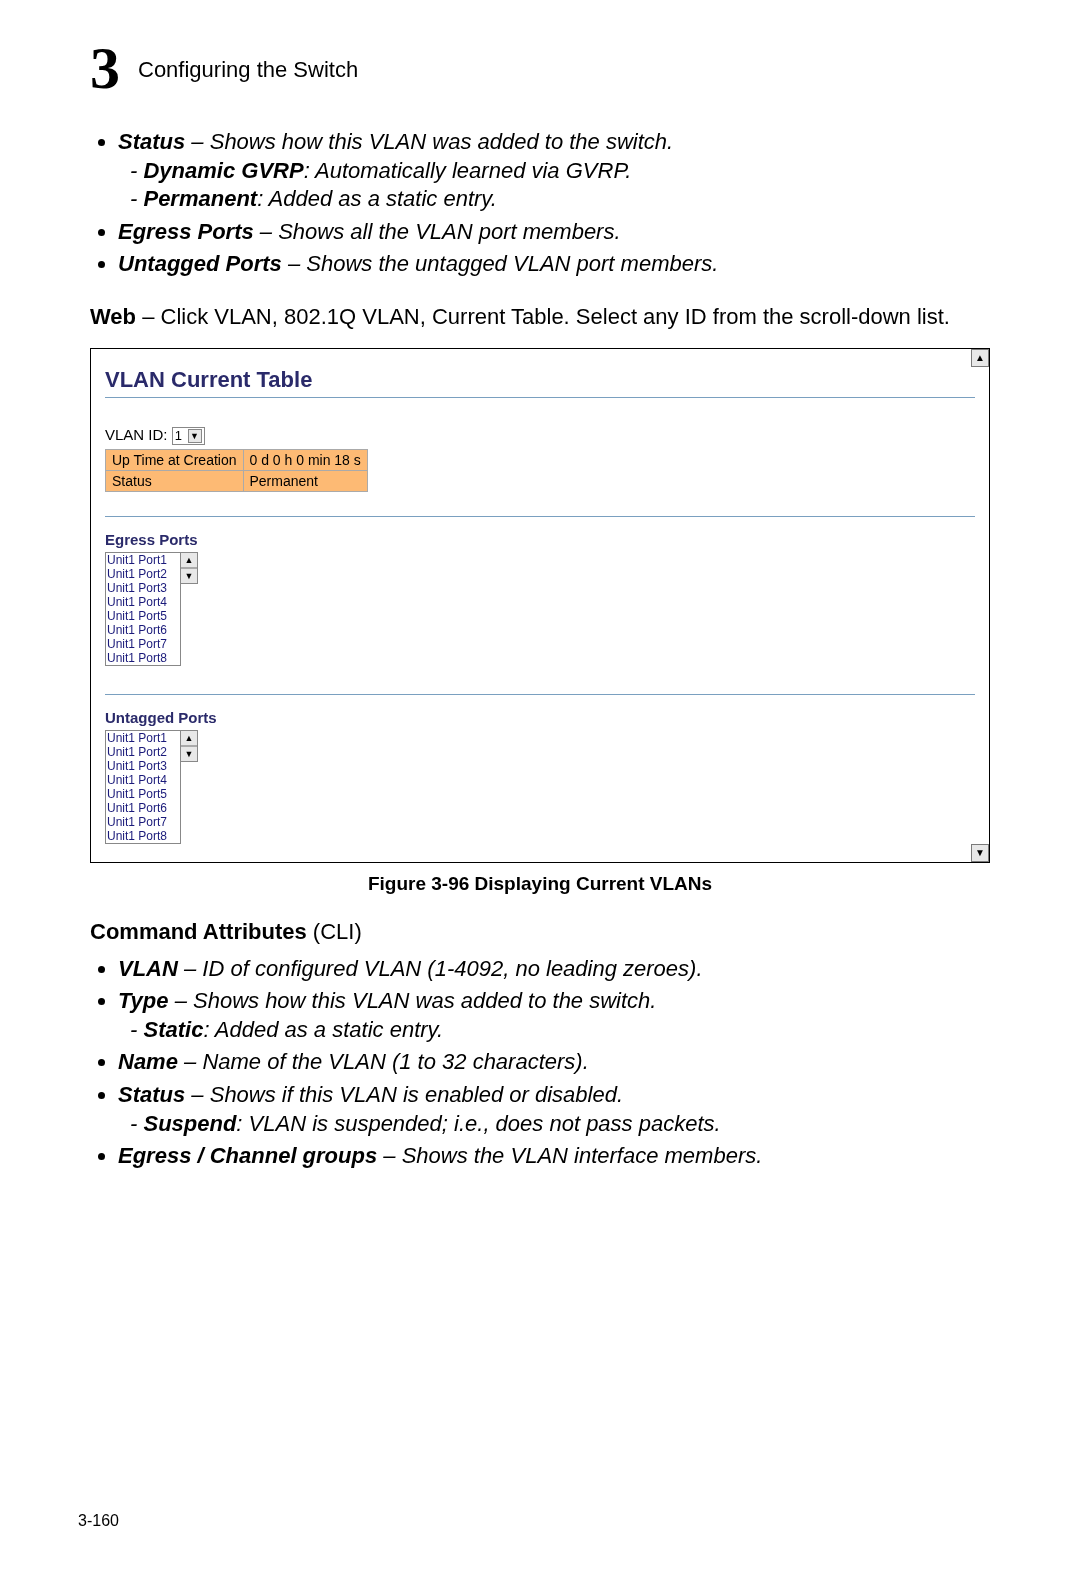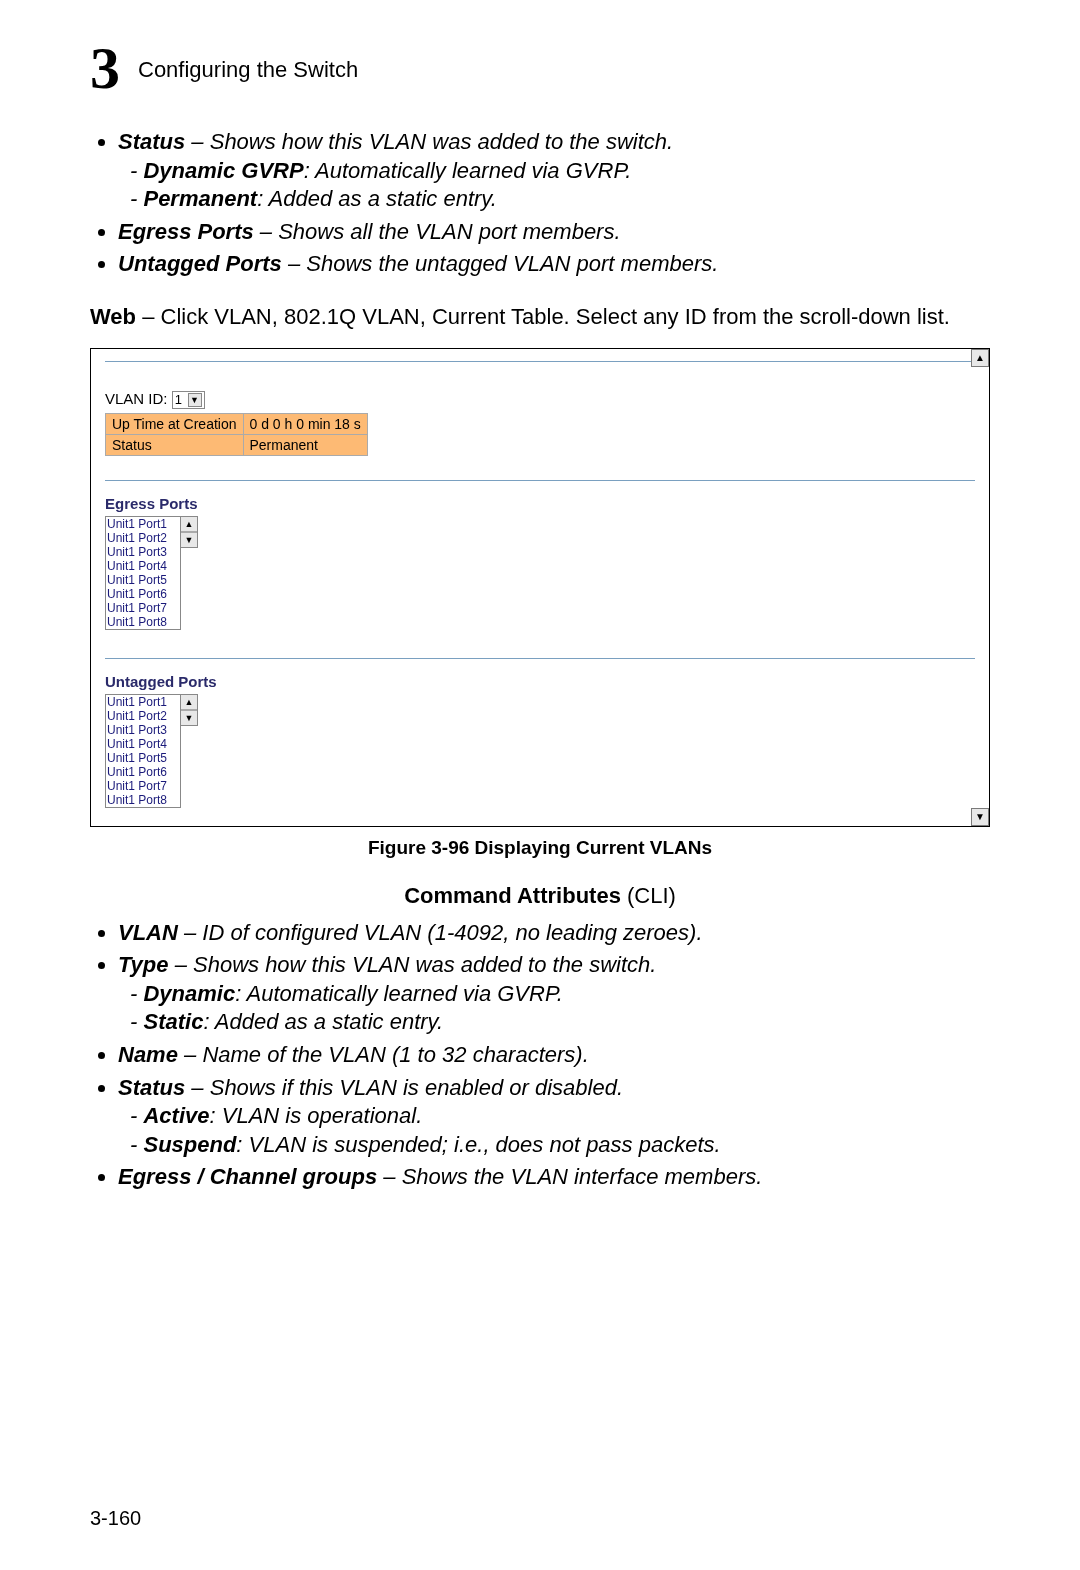--- a/index.html
+++ b/index.html
@@ -178,27 +178,26 @@
   }
   .caption {
     text-align: center;
     font-weight: bold;
     font-size: 19px;
     margin-bottom: 24px;
   }
   .section-head {
     font-size: 22px;
     margin-bottom: 10px;
-    text-align: center;
   }
   .page-num {
     position: absolute;
     bottom: 40px;
-    left: 90px;
-    font-size: 20px;
+    left: 78px;
+    font-size: 16px;
   }
 </style>
 </head>
 <body>
 
 <div class="page">
 
   <div class="header">
     <span class="chapter-num">3</span>
     <span class="chapter-title">Configuring the Switch</span>
@@ -219,20 +218,21 @@
   </ul>
 
   <p class="body-text web-line">
     <b>Web</b><span> – Click VLAN, 802.1Q VLAN, Current Table. Select any ID from the scroll-down list.</span>
   </p>
 
   <div class="figure-frame">
     <div class="scroll-up">▲</div>
     <div class="scroll-down">▼</div>
 
+    <div class="fig-title">VLAN Current Table</div>
     <div class="fig-sep"></div>
 
     <div class="vlan-id-row">
       <span>VLAN ID:</span>
       <span class="vlan-id-select">
         <span>1</span>
         <span class="dd-arrow">▼</span>
       </span>
     </div>
 
@@ -301,29 +301,27 @@
   <p class="section-head">
     <b>Command Attributes</b><span> (CLI)</span>
   </p>
 
   <ul class="bottom-bullets body-text">
     <li>
       <b>VLAN</b><span> – ID of configured VLAN (1-4092, no leading zeroes).</span>
     </li>
     <li>
       <b>Type</b><span> – Shows how this VLAN was added to the switch.</span>
-      <div class="sub">- <b>Dynamic</b><span>: Automatically learned via GVRP.</span></div>
       <div class="sub">- <b>Static</b><span>: Added as a static entry.</span></div>
     </li>
     <li>
       <b>Name</b><span> – Name of the VLAN (1 to 32 characters).</span>
     </li>
     <li>
       <b>Status</b><span> – Shows if this VLAN is enabled or disabled.</span>
-      <div class="sub">- <b>Active</b><span>: VLAN is operational.</span></div>
       <div class="sub">- <b>Suspend</b><span>: VLAN is suspended; i.e., does not pass packets.</span></div>
     </li>
     <li>
       <b>Egress / Channel groups</b><span> – Shows the VLAN interface members.</span>
     </li>
   </ul>
 
   <div class="page-num">3-160</div>
 </div>
 

